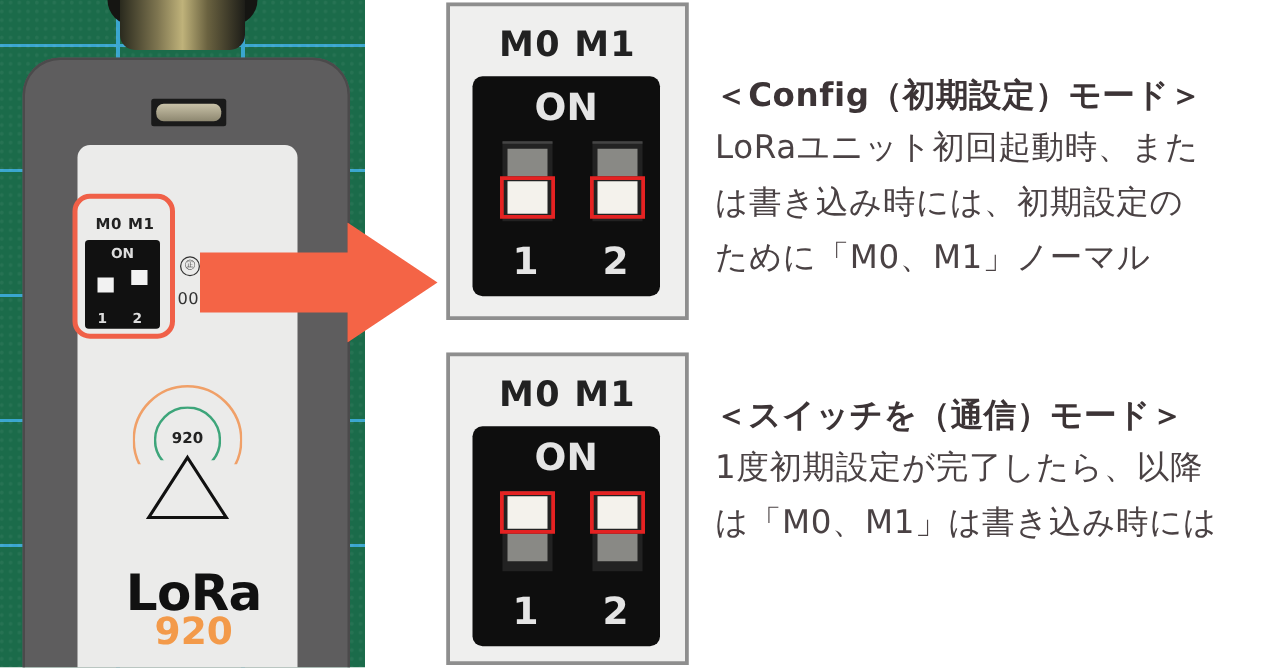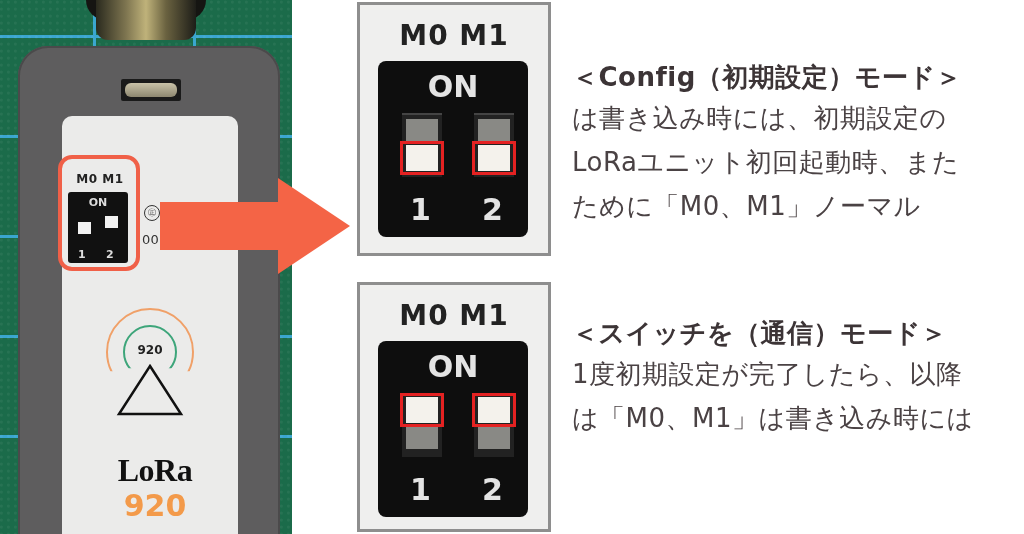--- a/index.html
+++ b/index.html
@@ -53,21 +53,21 @@
   .mini-sw { position:absolute; top:26px; width:13px; height:12px; background:#f2f2f2; }
   .mini-num { position:absolute; bottom:2px; color:#ddd; font-size:11px; font-weight:bold; }
   .cert-mark { position:absolute; left:144px; top:205px; width:16px; height:16px; border:1.5px solid #333; border-radius:50%;
     font-size:9px; line-height:13px; text-align:center; color:#333; }
   .serial { position:absolute; left:142px; top:232px; font-size:13px; color:#333; font-weight:500; letter-spacing:0.3px; }
 
   .logo-outer { position:absolute; left:106px; top:308px; width:88px; height:88px; border:2px solid #f0a068; border-radius:50%; clip-path: polygon(0 0,100% 0,100% 72%,60% 72%,50% 60%,40% 72%,0 72%); }
   .logo-inner { position:absolute; left:123px; top:325px; width:54px; height:54px; border:2px solid #3da57a; border-radius:50%; clip-path: polygon(0 0,100% 0,100% 80%,65% 80%,50% 55%,35% 80%,0 80%); }
   .logo-920 { position:absolute; left:123px; top:343px; width:54px; text-align:center; font-size:12px; font-weight:bold; color:#222; }
   .logo-tri { position:absolute; left:116px; top:363px; }
-  .brand { position:absolute; left:70px; top:452px; width:170px; text-align:center; font-size:32px; font-weight:bold; color:#111; letter-spacing:-0.5px;font-family:Liberation Serif, serif; }
+  .brand { position:absolute; left:70px; top:452px; width:170px; text-align:center; font-size:40px; font-weight:bold; color:#111; letter-spacing:-0.5px; }
   .brand-sub { position:absolute; left:70px; top:488px; width:170px; text-align:center; font-size:30px; font-weight:bold; color:#f39a4a; }
 
   
   .arrow { position:absolute; left:160px; top:178px; }
 
   
   .zoom-panel {
     position:absolute; width:194px; background:#efefee; border:3px solid #8e8e8e;
   }
   .zoom-panel.top { left:357px; top:2px; height:254px; }
@@ -165,22 +165,22 @@
       <div class="zp-knob on"></div>
       <div class="zp-mark on"></div>
     </div>
     <div class="zp-num l">1</div>
     <div class="zp-num r">2</div>
   </div>
 </div>
 
 <div class="desc config">
   <h2>＜Config（初期設定）モード＞</h2>
+  <p>LoRaユニット初回起動時、また</p>
   <p>は書き込み時には、初期設定の</p>
-  <p>LoRaユニット初回起動時、また</p>
   <p>ために「M0、M1」ノーマル</p>
 </div>
 
 <div class="desc normal">
   <h2>＜スイッチを（通信）モード＞</h2>
   <p>1度初期設定が完了したら、以降</p>
   <p>は「M0、M1」は書き込み時には</p>
 </div>
 
 </body></html>

